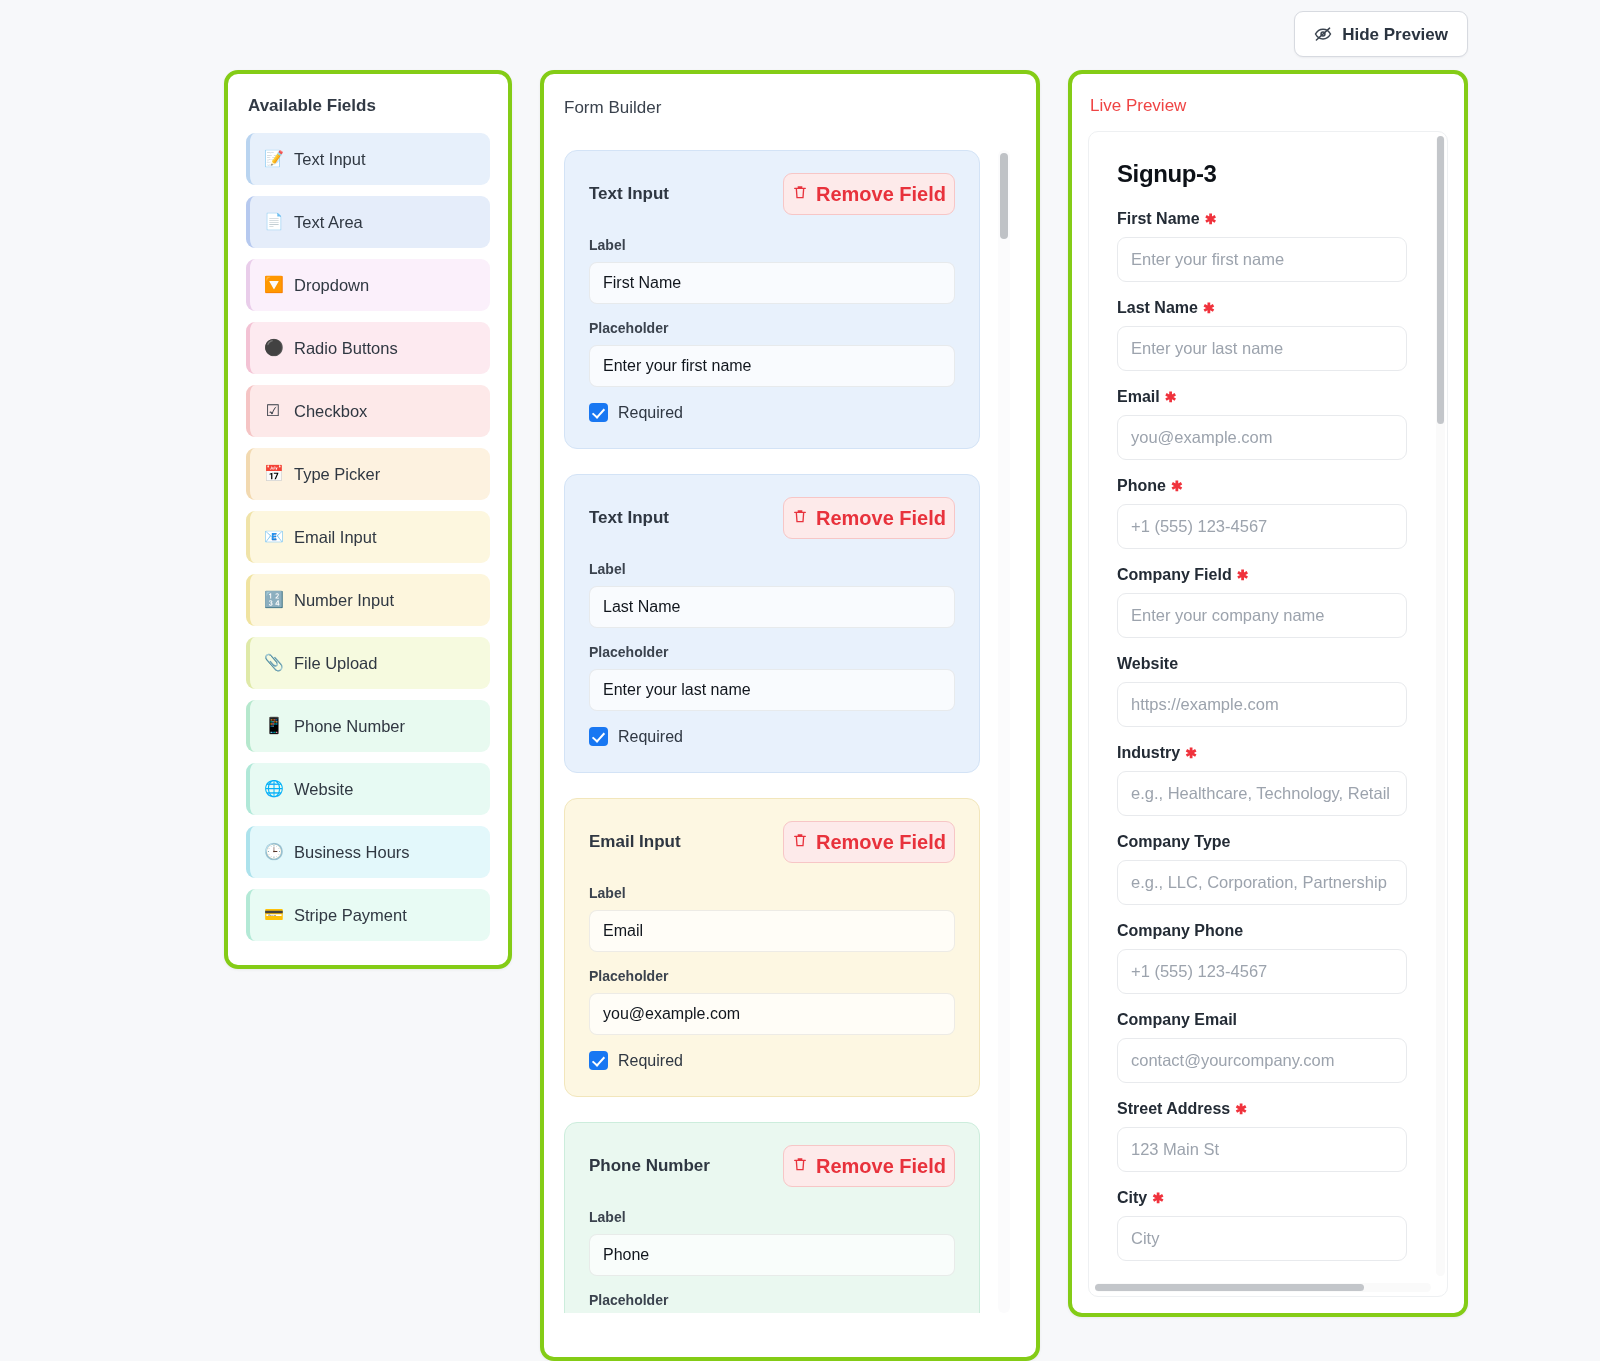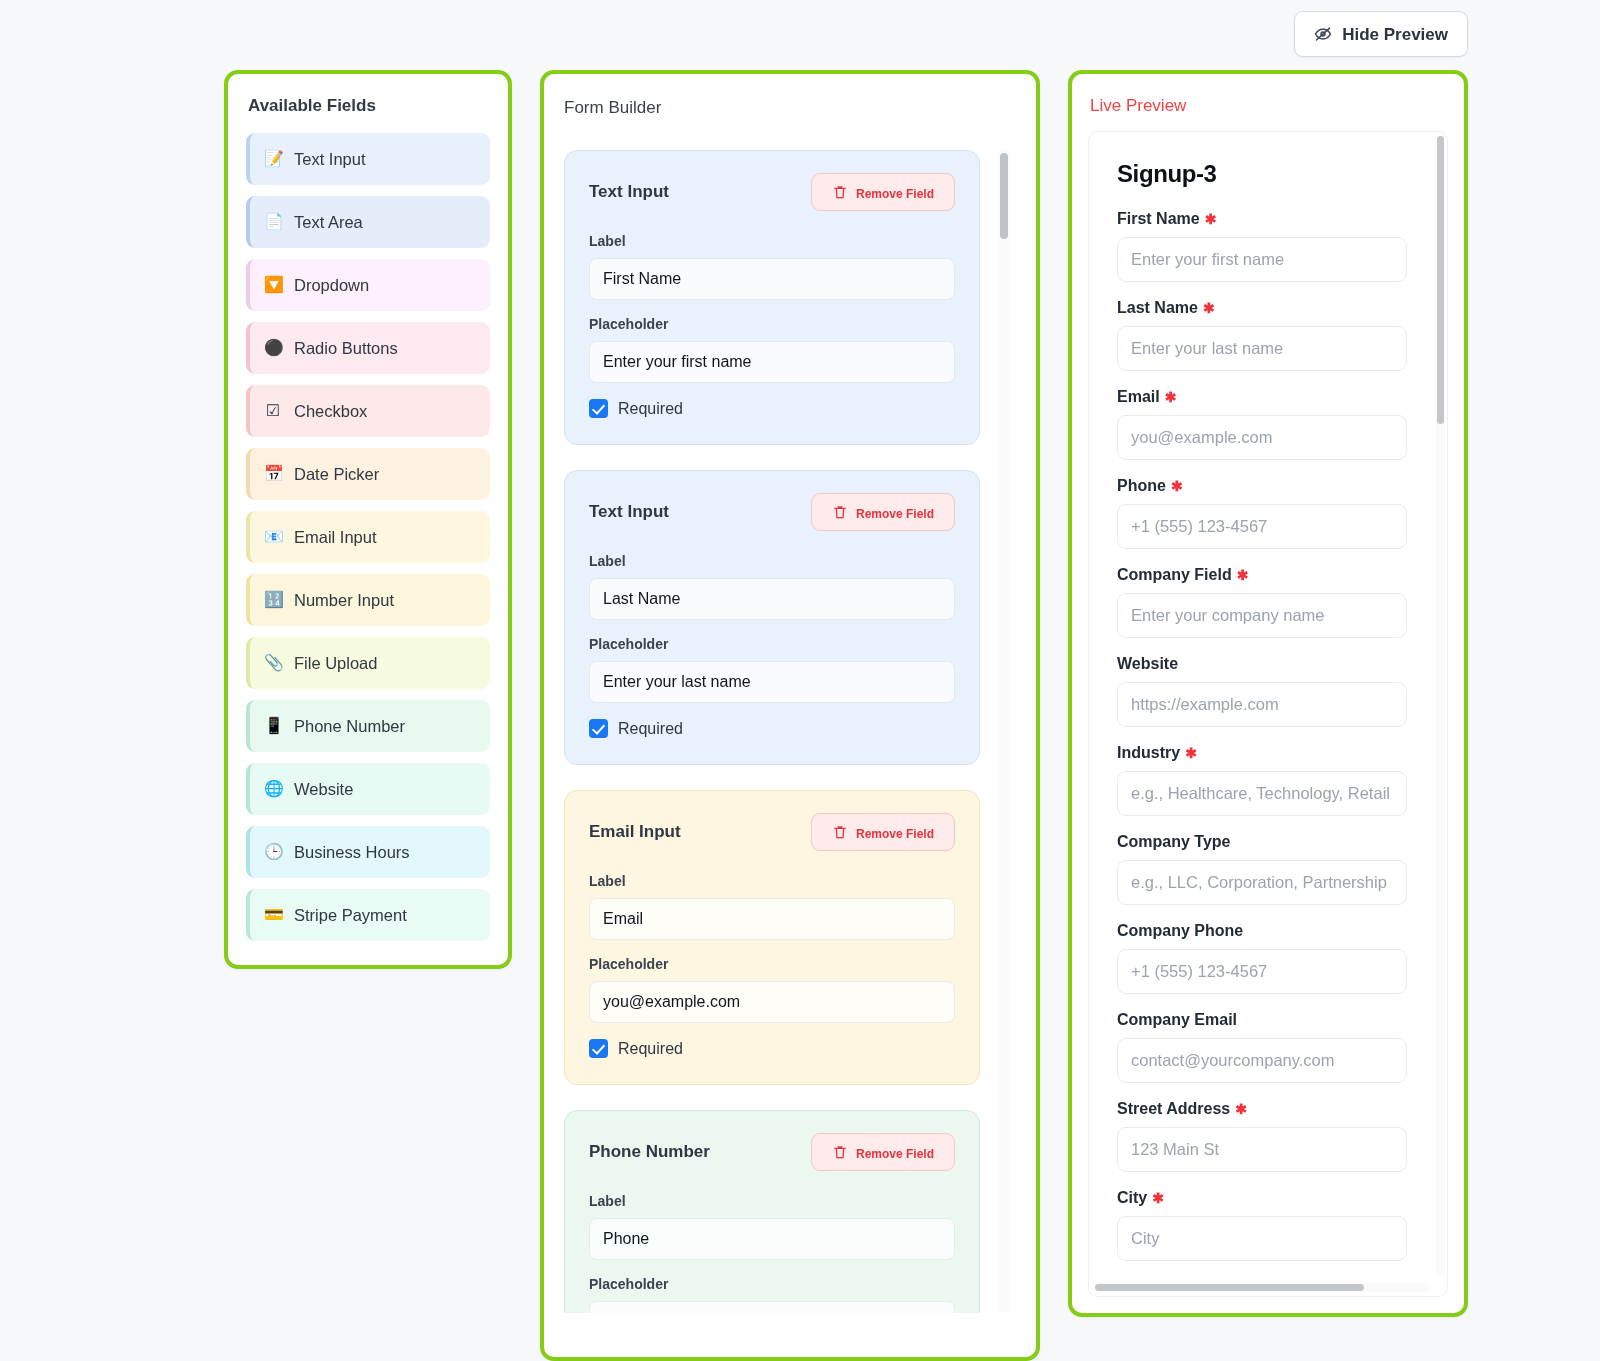--- a/index.html
+++ b/index.html
@@ -123,29 +123,29 @@
   }
   .fcard-head {
     display: flex;
     align-items: center;
     justify-content: space-between;
     margin-bottom: 22px;
   }
   .fcard-type { font-size: 17px; font-weight: 600; color: #2f3742; }
   .remove-btn {
     display: inline-flex;
-    align-items: flex-end;
+    align-items: flex-start;
     gap: 8px;
     background: #fdeaea;
     border: 1px solid #f7c6c6;
     color: #e8323c;
-    font-size: 12px;
+    font-size: 20px;
     font-weight: 700;
     border-radius: 9px;
-    padding: 10px 20px;
+    padding: 10px 8px;
     cursor: pointer;
     line-height: 1;
   }
   .remove-btn svg { display: block; }
   .sub-label {
     font-size: 14px;
     font-weight: 700;
     color: #3b434e;
     margin-bottom: 9px;
   }
@@ -332,21 +332,21 @@
         <div class="field-chip" style="background: rgb(253, 234, 240); border-left-color: rgb(243, 194, 212);">
           <span class="chip-icon">⚫</span>
           <span>Radio Buttons</span>
         </div>
         <div class="field-chip" style="background: rgb(253, 233, 233); border-left-color: rgb(245, 196, 196);">
           <span class="chip-icon">☑</span>
           <span>Checkbox</span>
         </div>
         <div class="field-chip" style="background: rgb(253, 242, 224); border-left-color: rgb(242, 217, 176);">
           <span class="chip-icon">📅</span>
-          <span>Date Picker</span>
+          <span>Type Picker</span>
         </div>
         <div class="field-chip" style="background: rgb(253, 247, 223); border-left-color: rgb(240, 227, 168);">
           <span class="chip-icon">📧</span>
           <span>Email Input</span>
         </div>
         <div class="field-chip" style="background: rgb(253, 246, 221); border-left-color: rgb(240, 227, 160);">
           <span class="chip-icon">🔢</span>
           <span>Number Input</span>
         </div>
         <div class="field-chip" style="background: rgb(246, 250, 223); border-left-color: rgb(223, 233, 168);">

